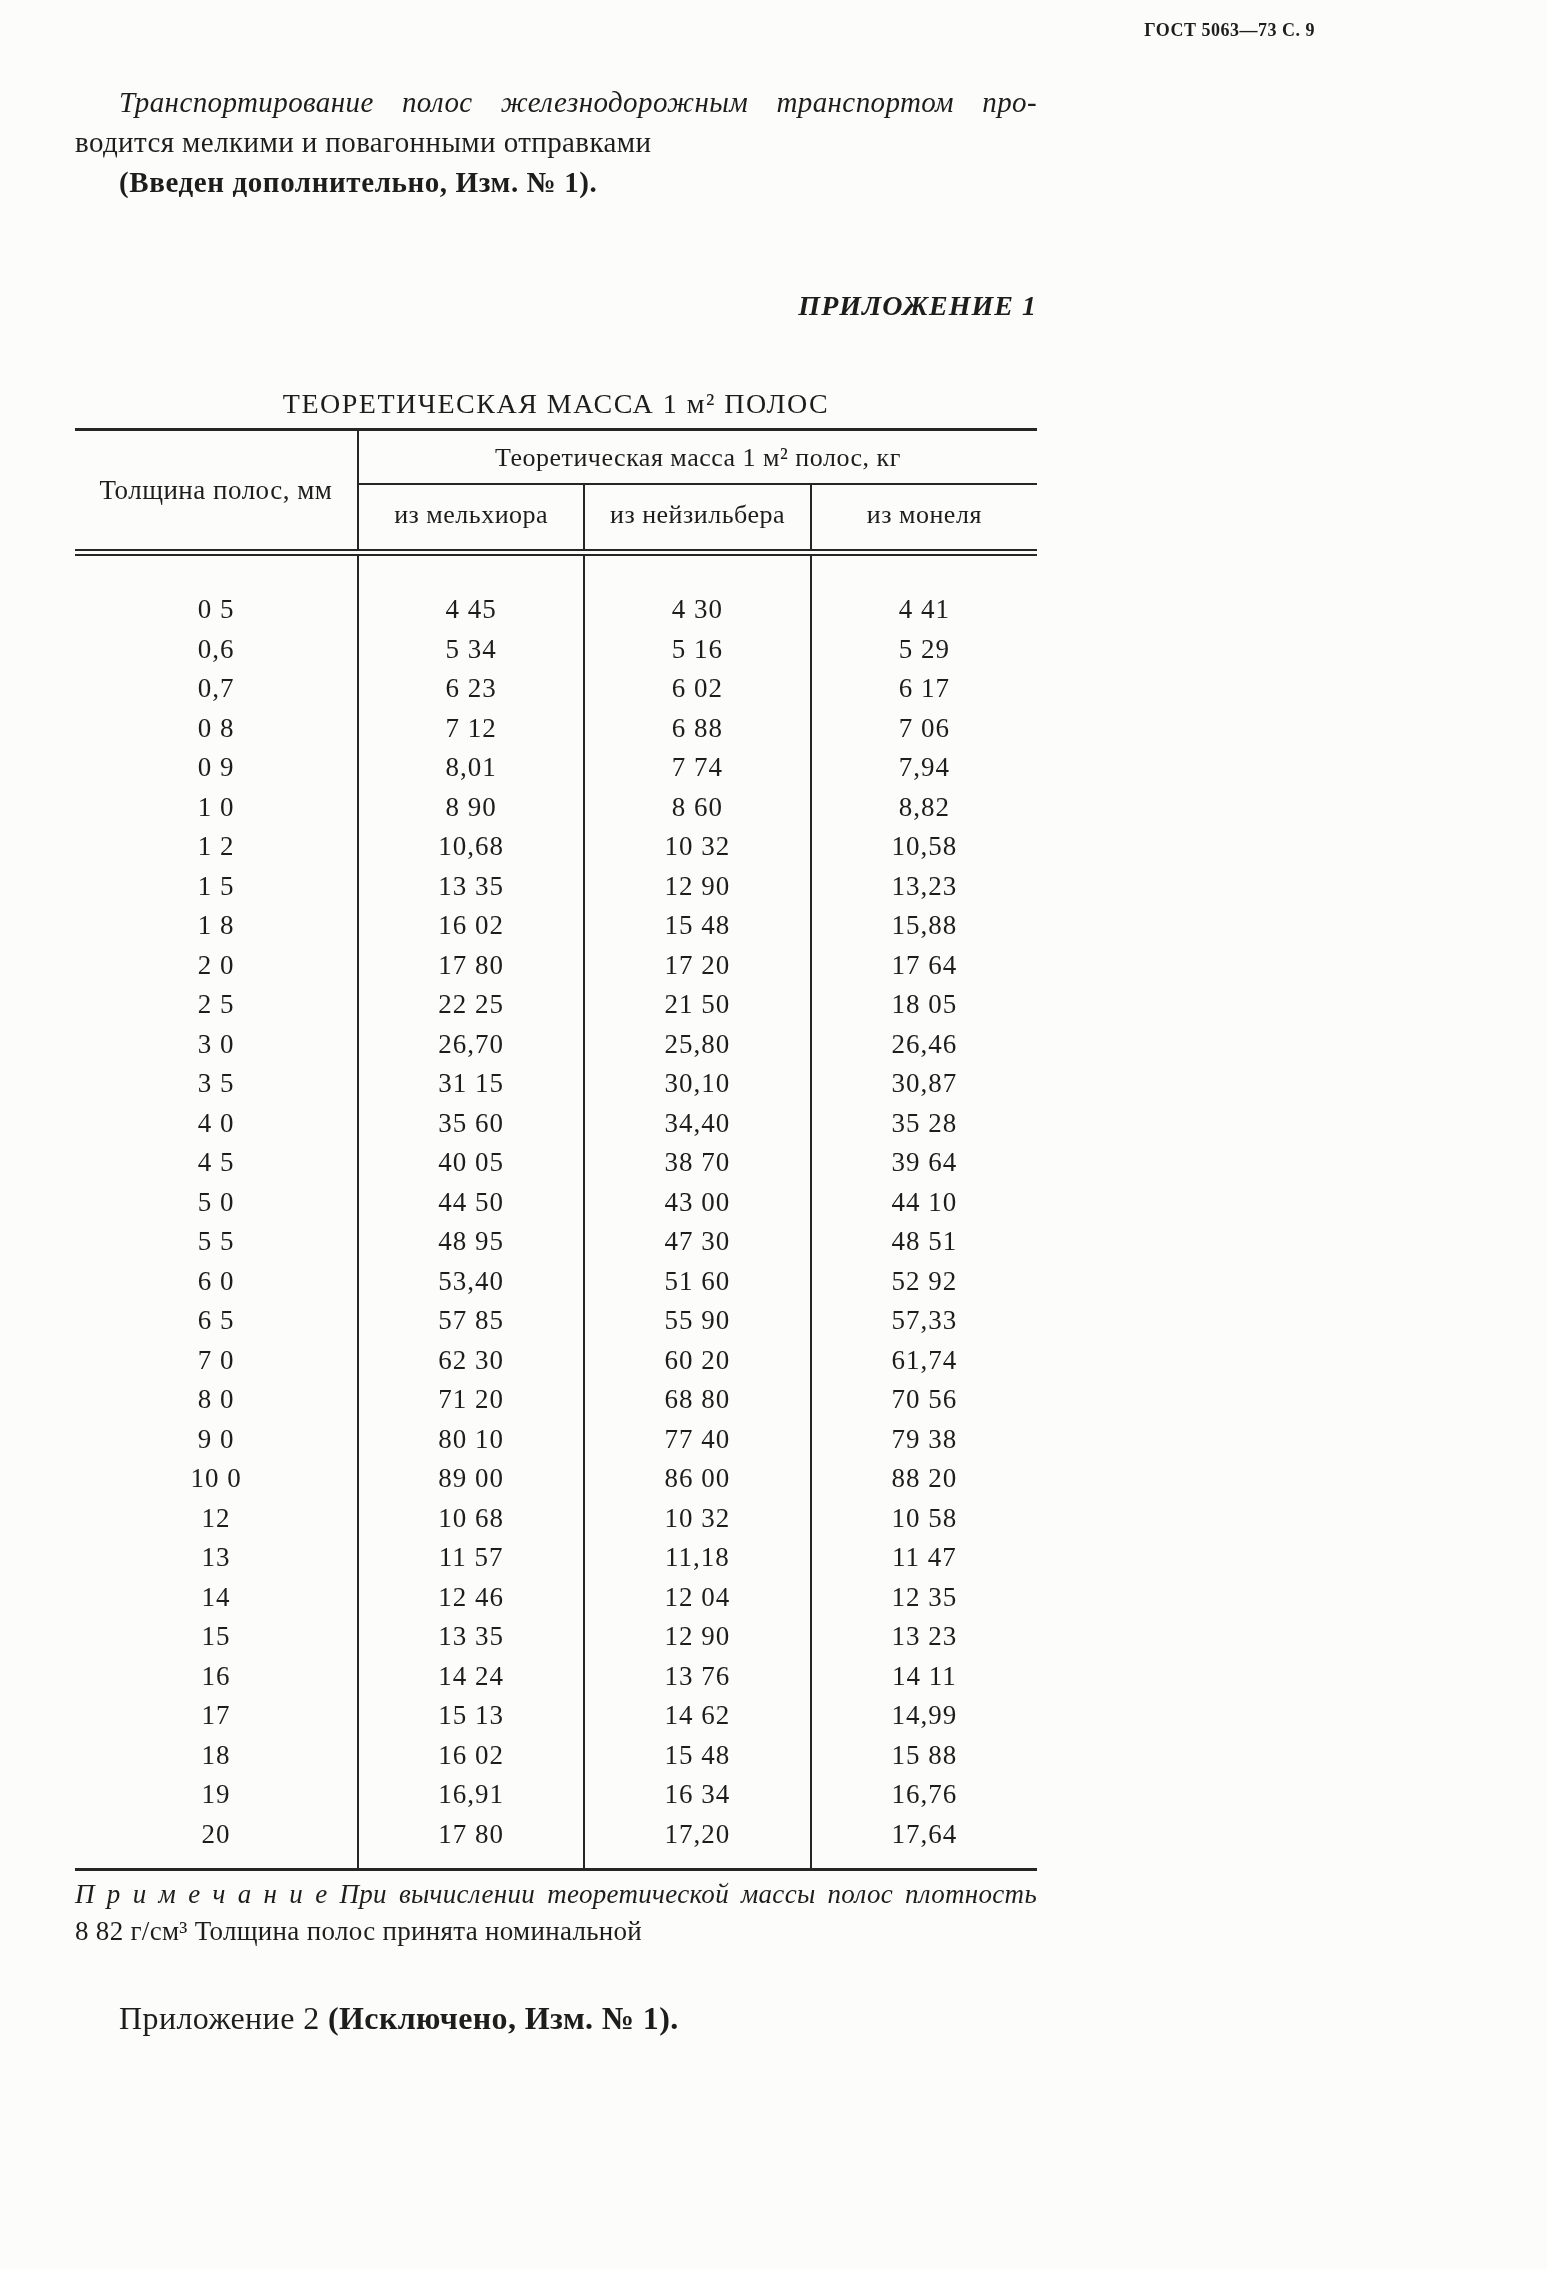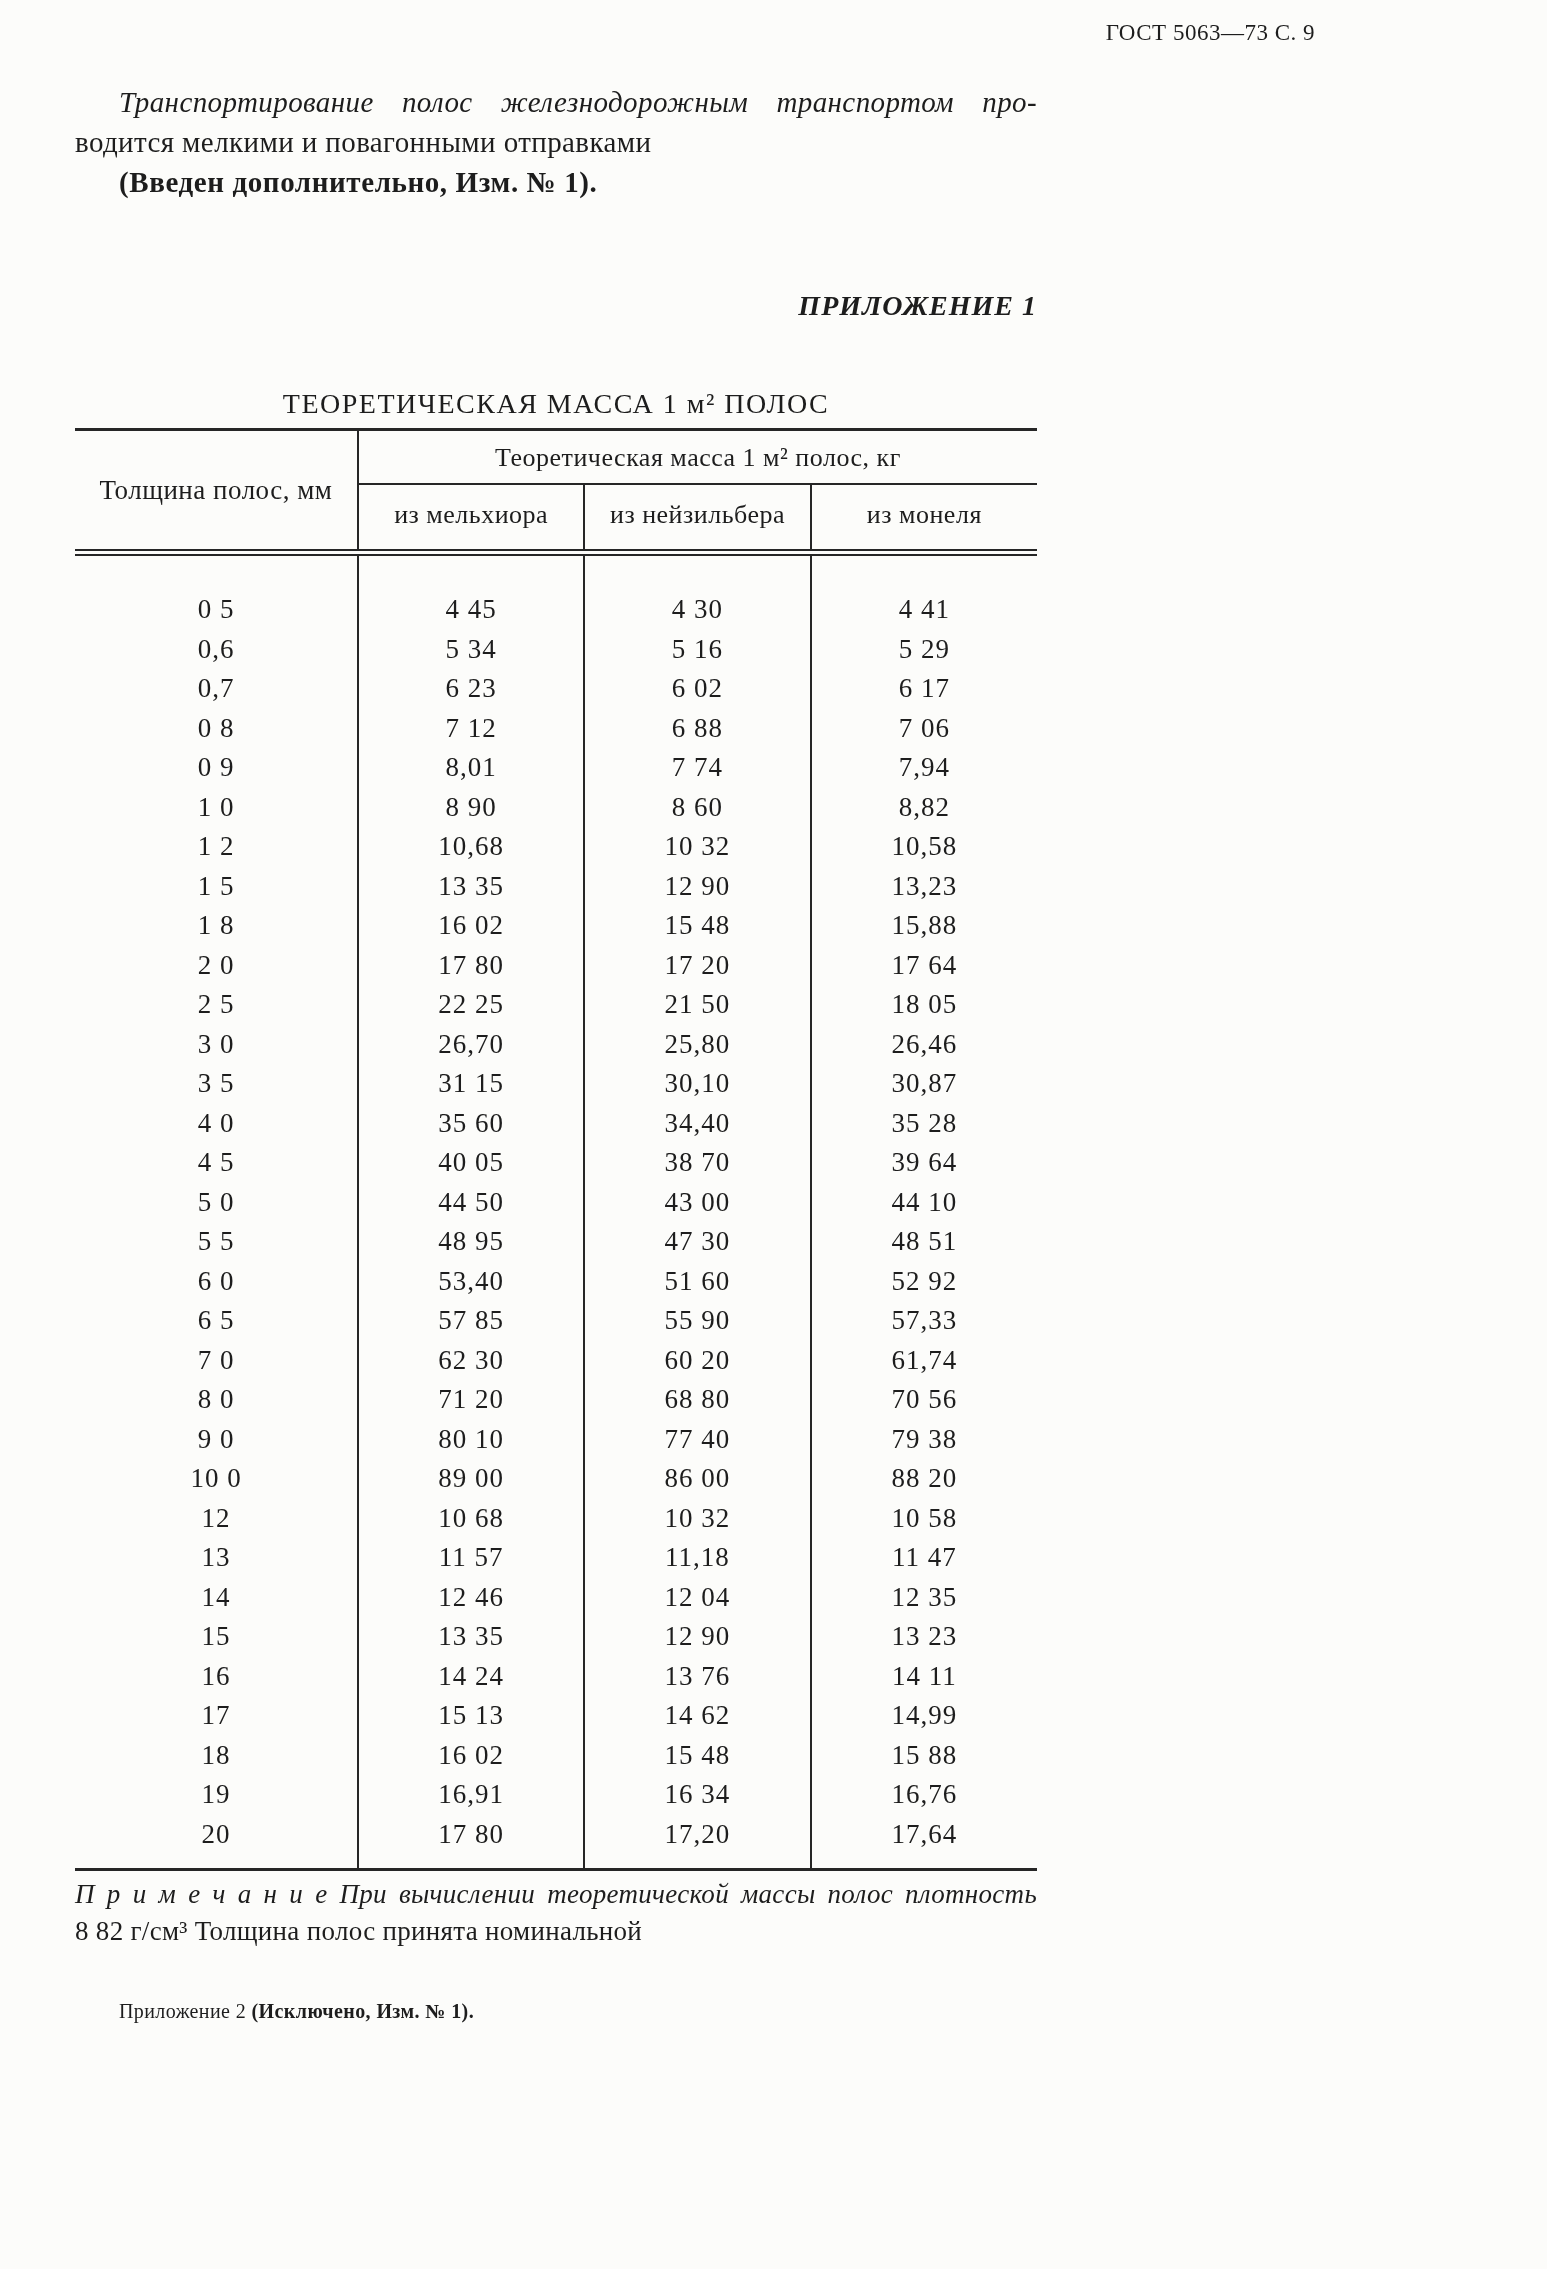--- a/index.html
+++ b/index.html
@@ -14,22 +14,22 @@
   }
   .bold { font-weight: bold; }
   .line { display: block; }
   .jline { display: block; text-align: justify; text-align-last: justify; font-style: italic; }
   .ind { text-indent: 44px; }
 
   .gost {
     position: absolute;
     top: 20px;
     right: 232px;
-    font-size: 23px;
-    font-weight: normal;
+    font-size: 18px;
+    font-weight: bold;
     letter-spacing: 0.5px;
     white-space: nowrap;
   }
 
   .intro {
     position: absolute;
     top: 82px;
     left: 75px;
     width: 962px;
     font-size: 29px;
@@ -115,21 +115,21 @@
     font-size: 27px;
     line-height: 37px;
     letter-spacing: 0.3px;
   }
 
   .appendix2 {
     position: absolute;
     top: 2000px;
     left: 75px;
     width: 962px;
-    font-size: 20px;
+    font-size: 32px;
     text-indent: 44px;
     letter-spacing: 0.4px;
   }
 </style>
 </head>
 <body>
 
 <div class="page">
 
   <div class="gost">ГОСТ 5063—73 С. 9</div>

